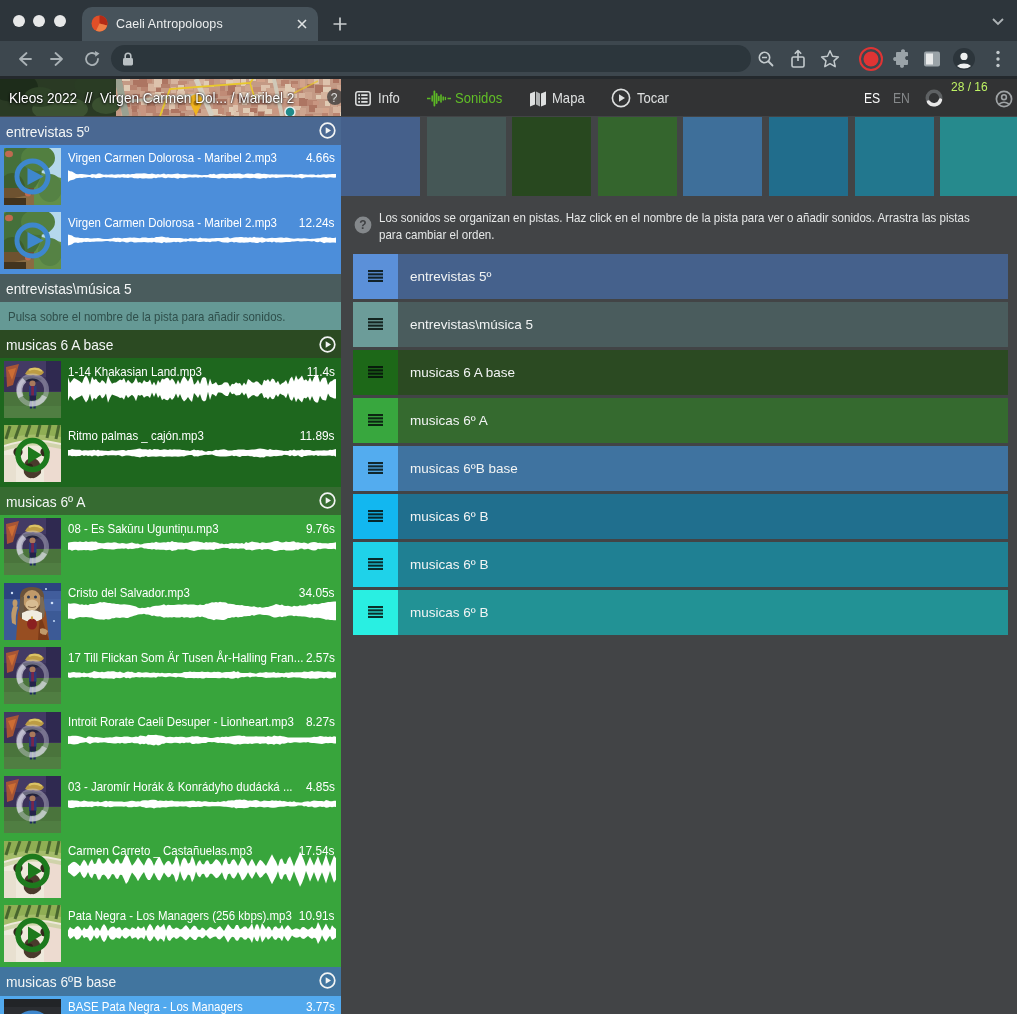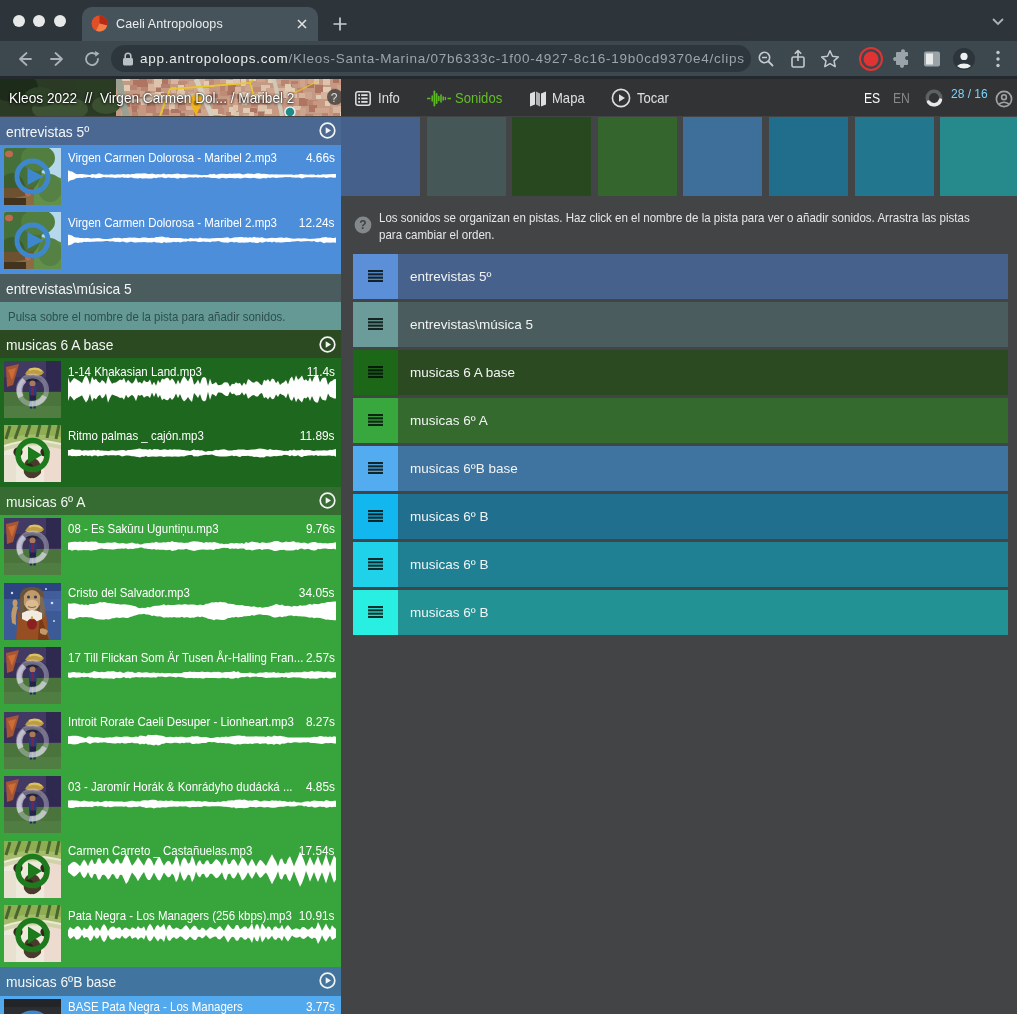--- a/index.html
+++ b/index.html
@@ -39,21 +39,20 @@
     </svg>
 <svg width="20" height="20" viewBox="0 0 20 20" class="abs" style="left:82px;top:48.5px">
 <path d="M16 10 A 6 6 0 1 1 13.8 5.4" stroke="#aab2b6" stroke-width="1.8" fill="none" stroke-linecap="round"></path>
 <polygon points="13,2 17.5,4.6 13.4,7.8" fill="#aab2b6"></polygon>
     </svg>
 <div class="abs" style="left:111px;top:45px;width:640px;height:27px;border-radius:13.5px;background:#2c363c"></div>
 <svg width="12" height="14" viewBox="0 0 12 14" class="abs" style="left:122px;top:51.5px">
 <rect x="1" y="6" width="10" height="7.5" rx="1.4" fill="#bac1c4"></rect>
 <path d="M3.2 6 V4 a2.8 2.8 0 0 1 5.6 0 V6" stroke="#bac1c4" stroke-width="1.6" fill="none"></path>
     </svg>
-<div class="txt" style="left:140px;top:50.5px;font-size:13.5px;letter-spacing:0.75px;color:#e9ecec">app.antropoloops.com<span style="color:#9ba5aa">/Kleos-Santa-Marina/07b6333c-1f00-4927-8c16-19b0cd9370e4/clips</span></div>
 <svg width="18" height="18" viewBox="0 0 18 18" class="abs" style="left:757px;top:49.5px">
 <circle cx="7.5" cy="7.5" r="5.2" stroke="#c3cacd" stroke-width="1.6" fill="none"></circle>
 <path d="M11.5 11.5 L15.5 15.5" stroke="#c3cacd" stroke-width="1.8" stroke-linecap="round"></path>
 <path d="M5 7.5 H10" stroke="#c3cacd" stroke-width="1.5"></path>
     </svg>
 <svg width="18" height="20" viewBox="0 0 18 20" class="abs" style="left:789px;top:48.5px">
 <rect x="3" y="8" width="12" height="10" rx="1.5" stroke="#c3cacd" stroke-width="1.6" fill="none"></rect>
 <path d="M9 12 V2 M5.8 4.8 L9 1.6 L12.2 4.8" stroke="#c3cacd" stroke-width="1.6" fill="none" stroke-linejoin="round"></path>
     </svg>
 <svg width="20" height="20" viewBox="0 0 20 20" class="abs" style="left:820px;top:48.5px">
@@ -310,21 +309,21 @@
 <circle cx="10" cy="10" r="8.6" stroke="#dee0e0" stroke-width="1.6" fill="none"></circle>
 <polygon points="8,6.2 14,10 8,13.8" fill="#dee0e0"></polygon>
     </svg>
 <div class="txt" style="left:637px;top:90px;font-size:14.5px;color:#dee0e0;transform:scaleX(0.9);transform-origin:0 0;">Tocar</div>
 <div class="txt" style="left:863.5px;top:90px;font-size:14px;color:#fafafa;transform:scaleX(0.87);transform-origin:0 0;">ES</div>
 <div class="txt" style="left:892.5px;top:90px;font-size:14px;color:#85888a;transform:scaleX(0.87);transform-origin:0 0;">EN</div>
 <svg width="20" height="20" viewBox="0 0 20 20" class="abs" style="left:924px;top:88px">
 <circle cx="10" cy="10" r="6.8" stroke="#5e6163" stroke-width="3.4" fill="none"></circle>
 <path d="M 4.5 14 A 6.8 6.8 0 0 0 16.5 12" stroke="#e8e8e8" stroke-width="3.4" fill="none" stroke-linecap="round"></path>
     </svg>
-<div class="txt" style="left:951px;top:87px;font-size:12px;color:#7dd3fc">28 / 16</div>
+<div class="txt" style="left:951px;top:80px;font-size:12px;color:#bef264">28 / 16</div>
 <svg width="18" height="18" viewBox="0 0 18 18" class="abs" style="left:995px;top:90px">
 <circle cx="9" cy="9" r="7.6" stroke="#9fa3a5" stroke-width="1.7" fill="none"></circle>
 <circle cx="9" cy="7.2" r="2.4" fill="none" stroke="#9fa3a5" stroke-width="1.6"></circle>
 <path d="M 4.2 13.9 Q 9 10.5 13.8 13.9" stroke="#9fa3a5" stroke-width="1.6" fill="none"></path>
     </svg>
 <div class="abs" style="left:0;top:117px;width:341px;height:28.0px;background:#4a6892"></div>
 <div class="txt" style="left:6px;top:122.75px;font-size:15px;color:#f4f6f6;transform:scaleX(0.92);transform-origin:0 0;">entrevistas 5º</div>
 <svg width="17" height="17" viewBox="0 0 17 17" style="position:absolute;left:319px;top:122px">
       <circle cx="8.5" cy="8.5" r="7.3" fill="none" stroke="#f2f4f4" stroke-width="1.7"></circle>
       <polygon points="6.7,5.2 12,8.5 6.7,11.8" fill="#f2f4f4"></polygon>

